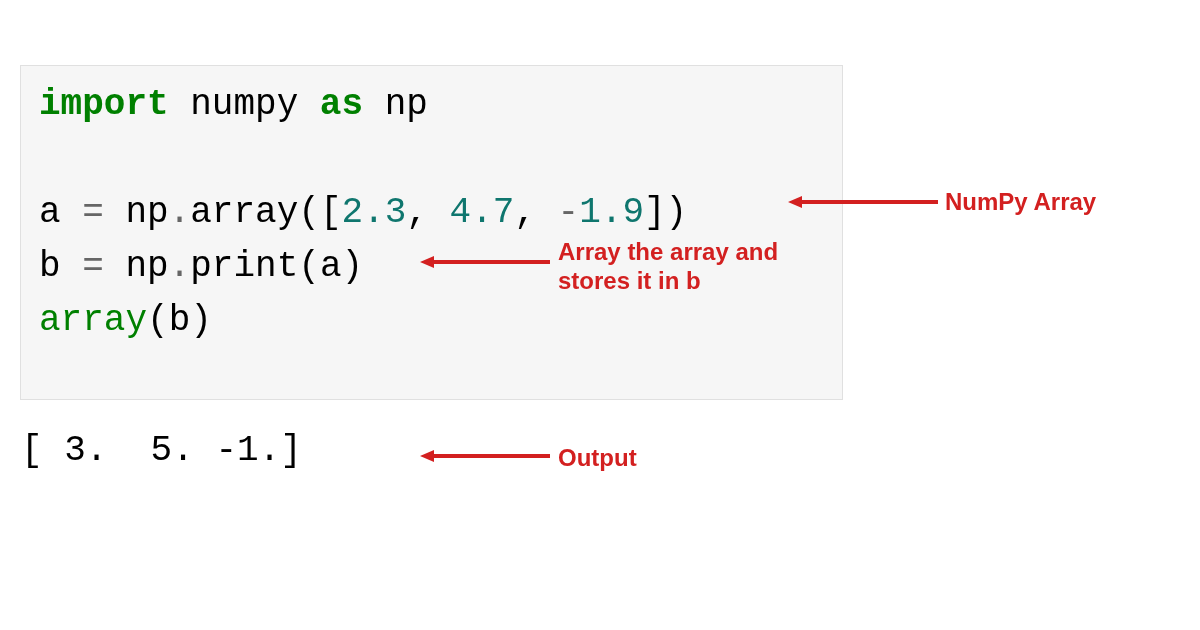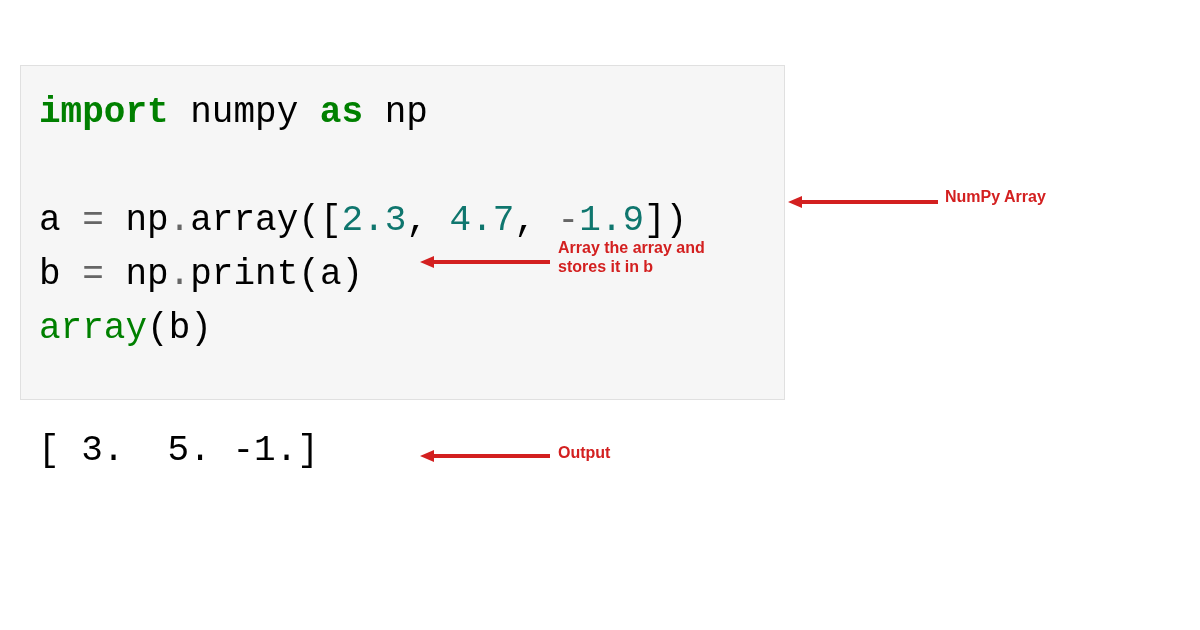--- a/index.html
+++ b/index.html
@@ -11,25 +11,25 @@
       width: 1200px;
       height: 630px;
       background: #ffffff;
       position: relative;
       font-family: "Consolas", "Courier New", monospace;
     }
     .code-block {
       position: absolute;
       left: 20px;
       top: 65px;
-      width: 765px;
+      width: 823px;
       height: 335px;
       background: #f6f6f6;
       border: 1px solid #e0e0e0;
-      padding: 20px 18px;
+      padding: 12px 18px;
     }
     .code-line {
       font-size: 36px;
       line-height: 1.5;
       white-space: pre;
       font-family: "Consolas", "Courier New", monospace;
     }
     .kw-import { color: #008000; font-weight: bold; }
     .kw-as { color: #008000; font-weight: bold; }
     .module { color: #000000; }
@@ -37,34 +37,34 @@
     .op { color: #666666; }
     .func { color: #000000; }
     .paren { color: #000000; }
     .bracket { color: #000000; }
     .num { color: #0f766e; }
     .builtin { color: #008000; }
     .blank-line { height: 54px; }
 
     .output-block {
       position: absolute;
-      left: 38px;
+      left: 21px;
       top: 430px;
       font-size: 36px;
       font-family: "Consolas", "Courier New", monospace;
       color: #000000;
       white-space: pre;
     }
 
     .annotation {
       position: absolute;
       color: #d32020;
       font-family: Arial, sans-serif;
       font-weight: bold;
-      font-size: 16px;
+      font-size: 24px;
     }
     .annotation-numpy {
       left: 945px;
       top: 188px;
     }
     .annotation-ceils {
       left: 558px;
       top: 238px;
       line-height: 1.2;
     }

